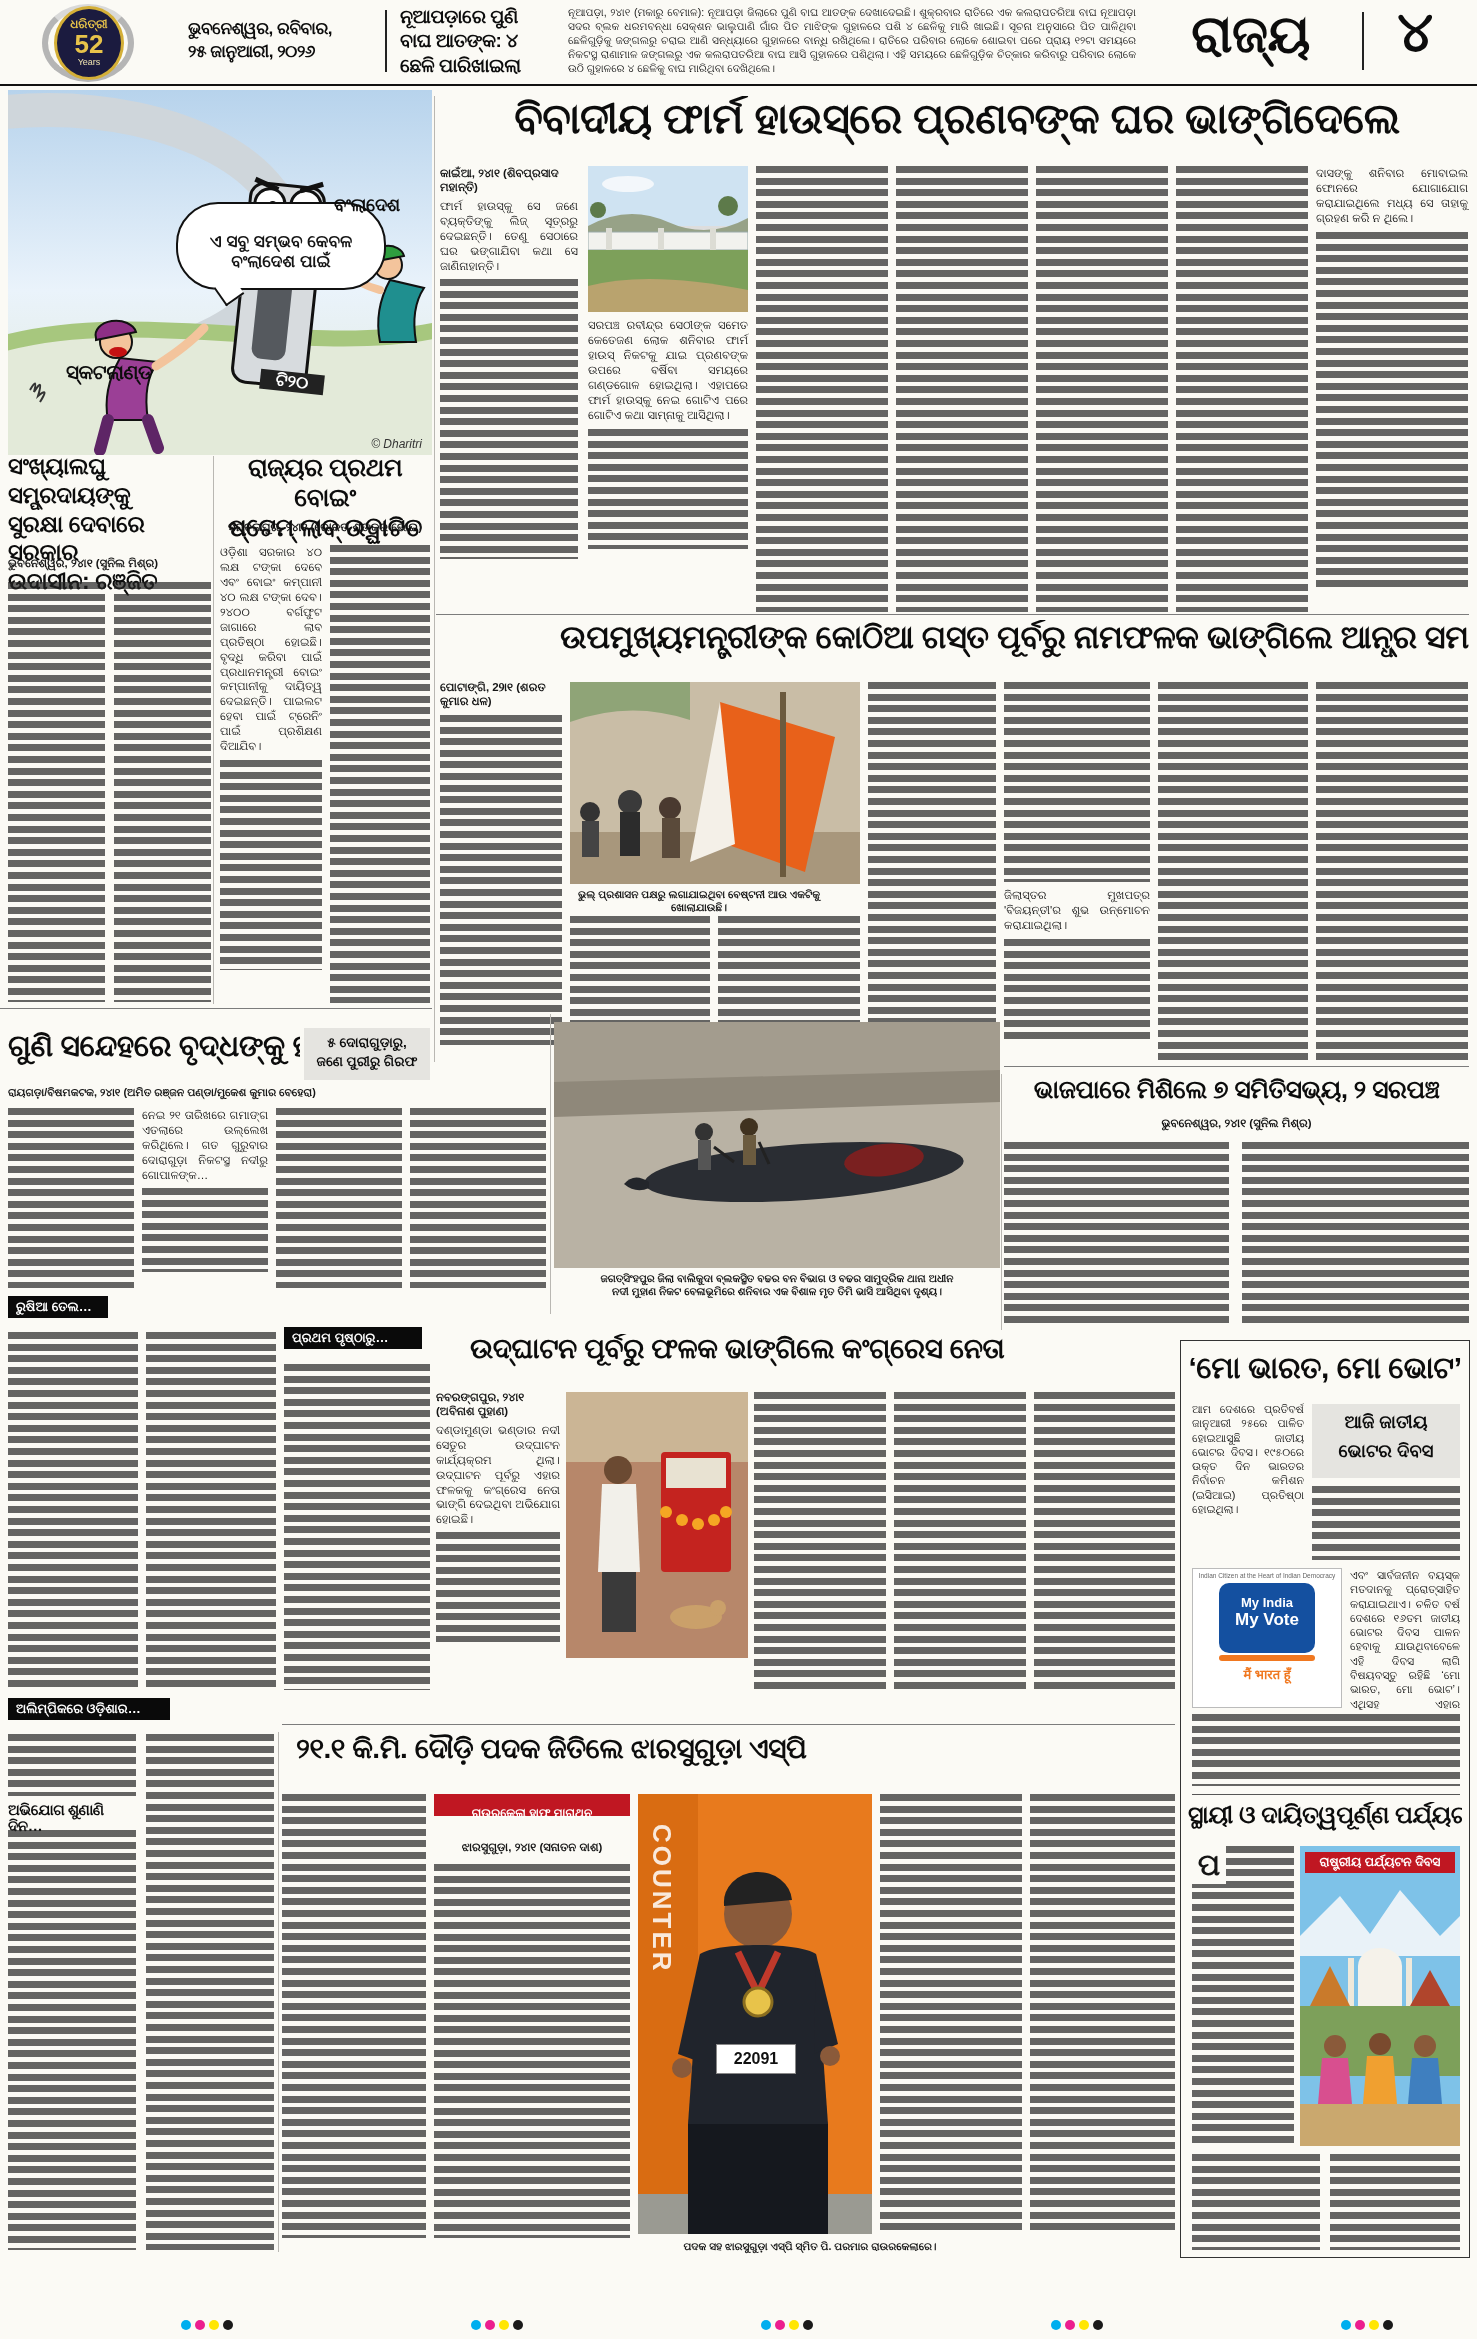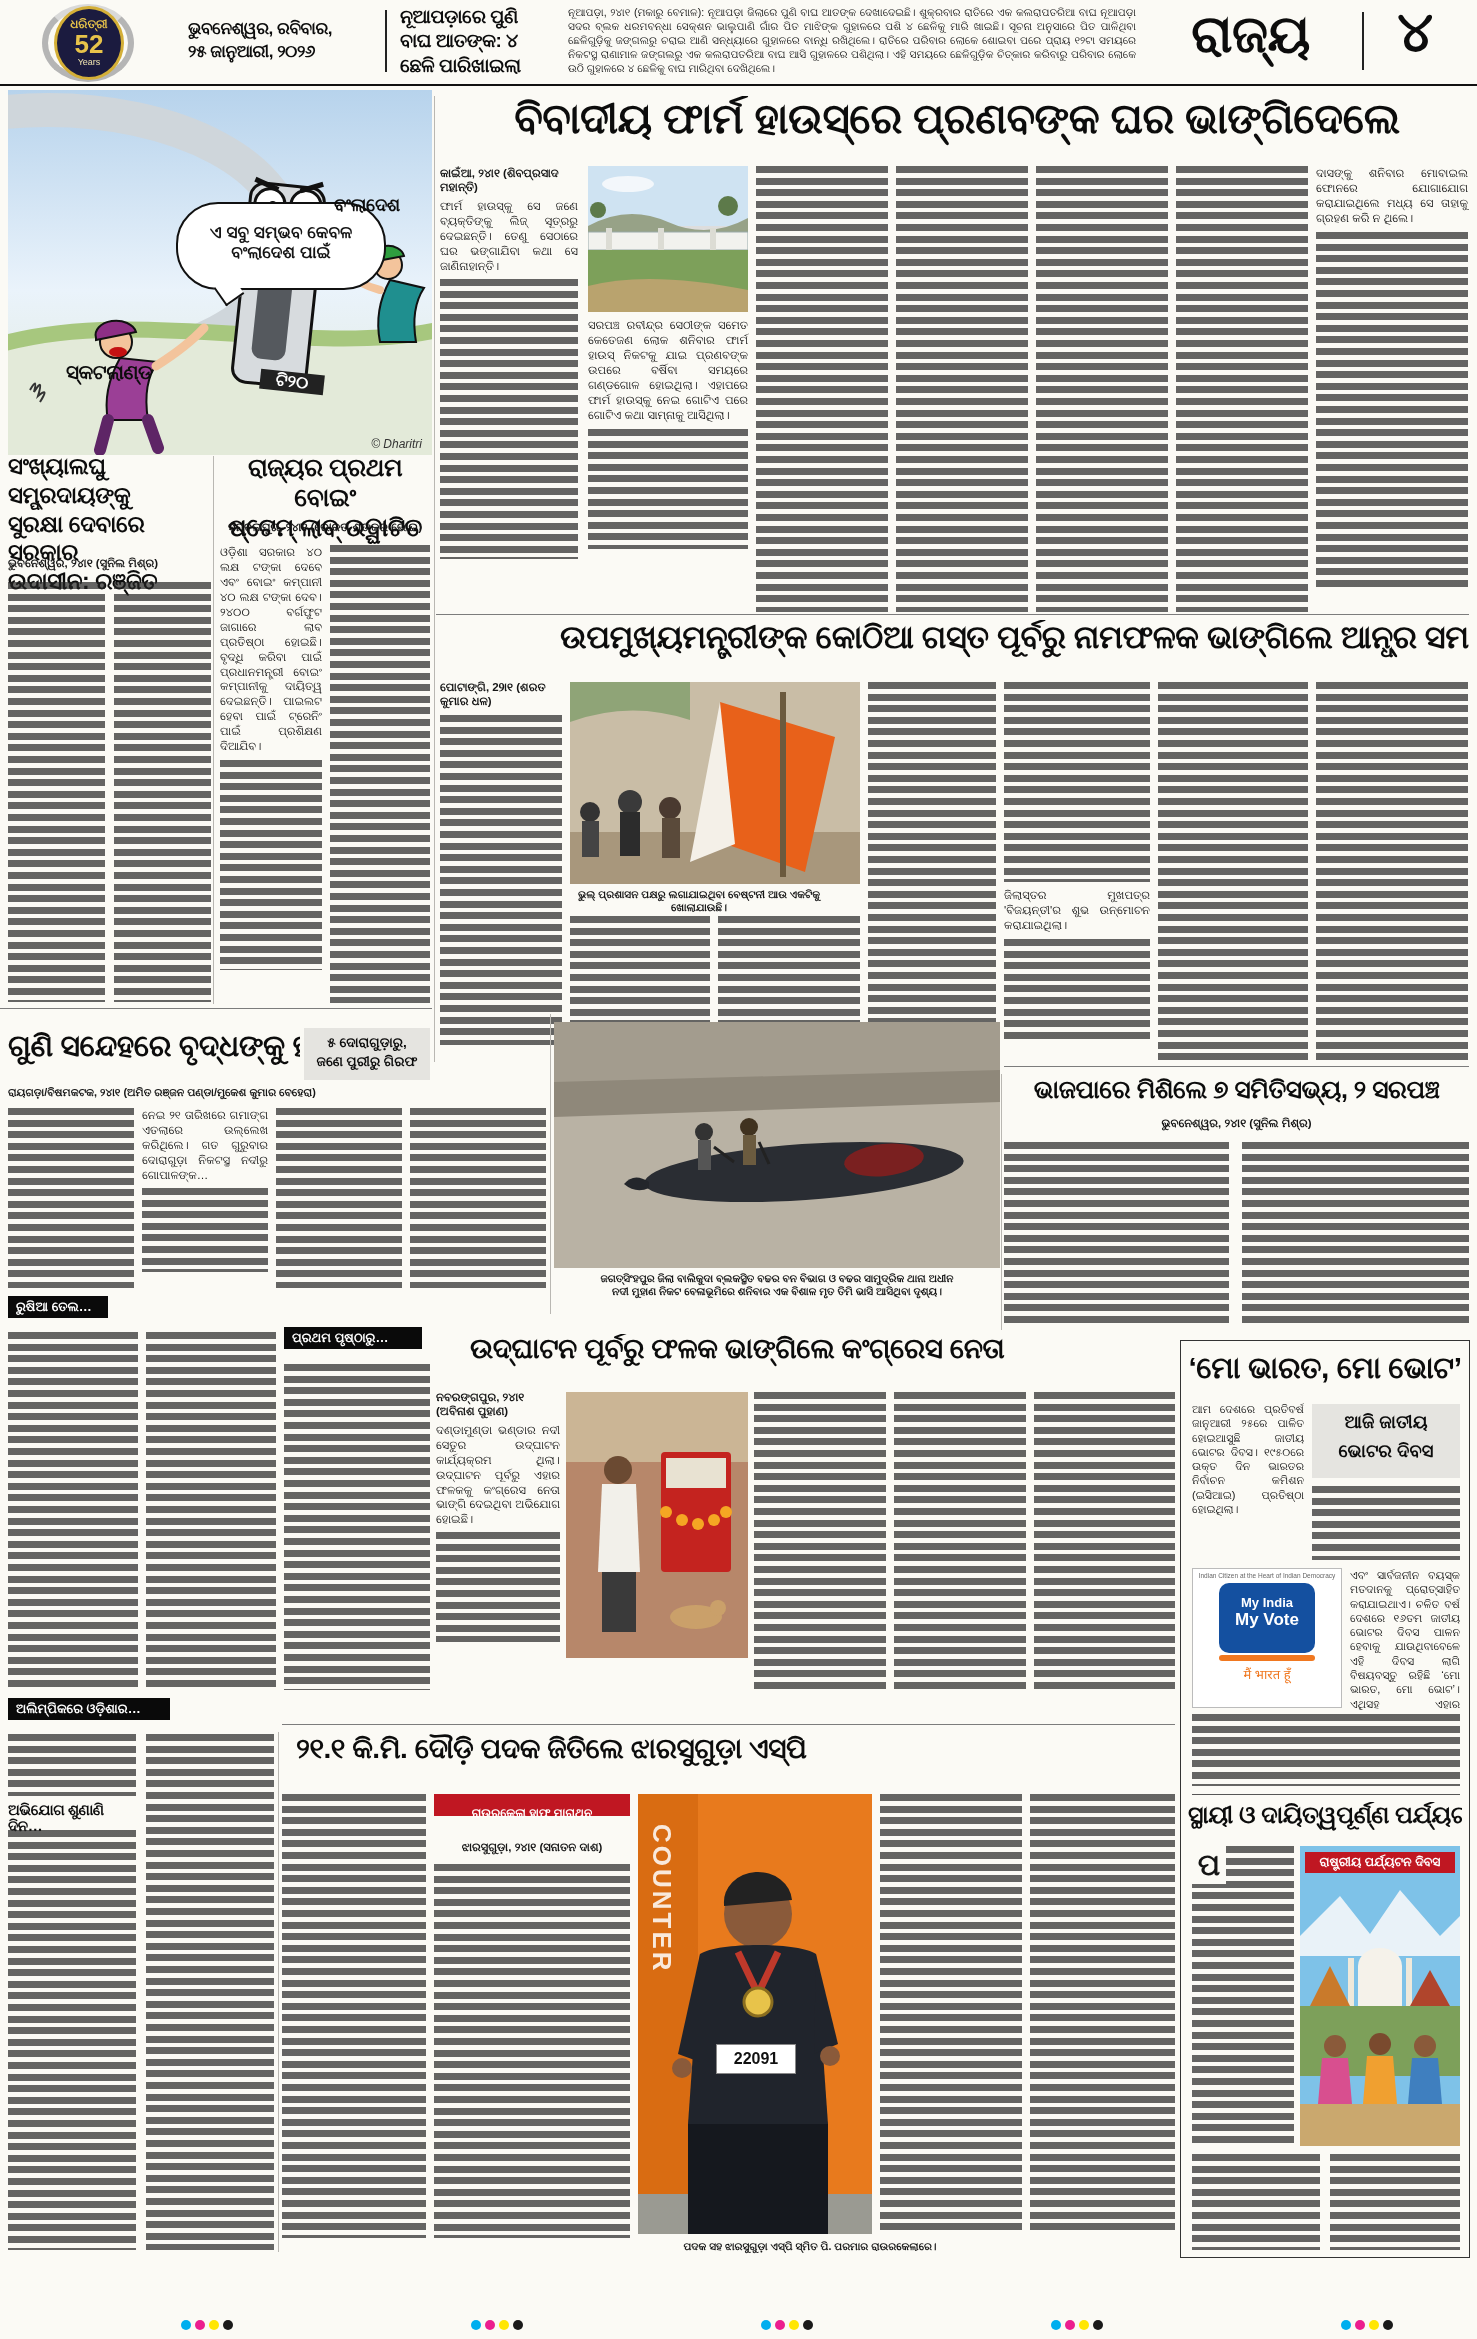--- a/index.html
+++ b/index.html
@@ -83,21 +83,21 @@
       </g>
 
       <g>
         <circle cx="380" cy="175" r="14" fill="#f3c49c" stroke="#111" stroke-width="2"></circle>
         <path d="M364,170 a16,12 0 0 1 32,-4 l-32,6 z" fill="#2f9e3f" stroke="#111" stroke-width="2"></path>
         <path d="M382,190 C370,212 368,232 372,252 L408,252 C404,228 408,210 416,198 Z" fill="#1f8f8f" stroke="#111" stroke-width="2"></path>
         <path d="M372,200 C356,196 344,188 336,180" stroke="#f3c49c" stroke-width="8" fill="none" stroke-linecap="round"></path>
       </g>
       <path d="M22,300 q8,-14 4,2 q10,-16 4,4 q12,-10 2,6" stroke="#333" stroke-width="2" fill="none"></path>
     </svg>
-    <div class="abs" style="left:168px;top:112px;width:210px;height:88px;background:#fff;border:2.5px solid #111;border-radius:42px;text-align:center;font-weight:bold;font-size:17px;padding-top:19px;">
+    <div class="abs" style="left:168px;top:112px;width:210px;height:88px;background:#fff;border:2.5px solid #111;border-radius:42px;text-align:center;font-weight:bold;font-size:17px;padding-top:28px;">
       <div>ଏ ସବୁ ସମ୍ଭବ କେବଳ</div>
       <div>ବଂଲାଦେଶ ପାଇଁ</div>
       <div class="abs" style="left:40px;bottom:-14px;width:22px;height:22px;background:#fff;border-right:2.5px solid #111;border-bottom:2.5px solid #111;transform:rotate(55deg);"></div>
     </div>
     <div class="abs hl" style="left:58px;top:272px;font-size:20px;">ସ୍କଟଲାଣ୍ଡ</div>
     <div class="abs hl" style="left:326px;top:106px;font-size:18px;">ବଂଲାଦେଶ</div>
     <div class="abs" style="left:252px;top:282px;width:64px;color:#fff;background:#222;text-align:center;font-weight:bold;font-size:17px;transform:rotate(6deg);">ଟି୨୦</div>
     <div class="abs" style="right:10px;bottom:4px;font-size:12px;font-style:italic;color:#333;">© Dharitri</div>
   </div>
 
@@ -276,21 +276,21 @@
     <div>ଭୋଟର ଦିବସ</div>
   </div>
   <div class="abs sim" style="left:1312px;top:1486px;width:148px;height:74px;"></div>
   <div class="abs" style="left:1192px;top:1568px;width:150px;height:140px;border:1px solid #bbb;background:#fff;text-align:center;">
     <div style="font-size:6.5px;color:#666;padding-top:3px;">Indian Citizen at the Heart of Indian Democracy</div>
     <div style="margin:4px auto 0;width:96px;height:70px;background:#1450a0;border-radius:10px;color:#fff;font-weight:bold;">
       <div style="font-size:13px;padding-top:12px;">My India</div>
       <div style="font-size:17px;">My Vote</div>
     </div>
     <div style="width:96px;height:6px;margin:2px auto 0;background:#f07820;border-radius:3px;"></div>
-    <div style="font-size:13px;color:#f07820;font-weight:normal;margin-top:4px;">मैं भारत हूँ</div>
+    <div style="font-size:13px;color:#f07820;font-weight:bold;margin-top:4px;">मैं भारत हूँ</div>
   </div>
   <div class="abs bodytext" style="left:1350px;top:1568px;width:110px;height:142px;font-size:11px;overflow:hidden;">ଏବଂ ସାର୍ବଜନୀନ ବୟସ୍କ ମତଦାନକୁ ପ୍ରୋତ୍ସାହିତ କରାଯାଇଥାଏ। ଚଳିତ ବର୍ଷ ଦେଶରେ ୧୬ତମ ଜାତୀୟ ଭୋଟର ଦିବସ ପାଳନ ହେବାକୁ ଯାଉଥିବାବେଳେ ଏହି ଦିବସ ଲାଗି ବିଷୟବସ୍ତୁ ରହିଛି ‘ମୋ ଭାରତ, ମୋ ଭୋଟ’। ଏଥିସହ ଏହାର ଟ୍ୟାଗ୍‌ଲାଇନ ରହିଛି ‘ଭାରତୀୟ ଗଣତନ୍ତ୍ରର ହୃଦୟରେ ନାଗରିକ’।</div>
   <div class="abs sim" style="left:1192px;top:1714px;width:268px;height:72px;"></div>
   <div class="abs hline" style="left:1192px;top:1794px;width:268px;background:#555;"></div>
 
   <div class="abs hl center nowrap" style="left:1188px;top:1802px;width:274px;height:36px;font-size:24px;">ସ୍ଥାୟୀ ଓ ଦାୟିତ୍ୱପୂର୍ଣ୍ଣ ପର୍ଯ୍ୟଟନ</div>
   <div class="abs sim" style="left:1192px;top:1846px;width:102px;height:300px;"></div>
   <div class="abs" style="left:1192px;top:1846px;width:34px;height:38px;background:#fbfaf5;font-size:30px;font-weight:bold;line-height:38px;text-align:center;">ପ</div>
   <div class="abs photo" style="left:1300px;top:1846px;width:160px;height:300px;">
     <svg width="160" height="300" viewBox="0 0 160 300">

